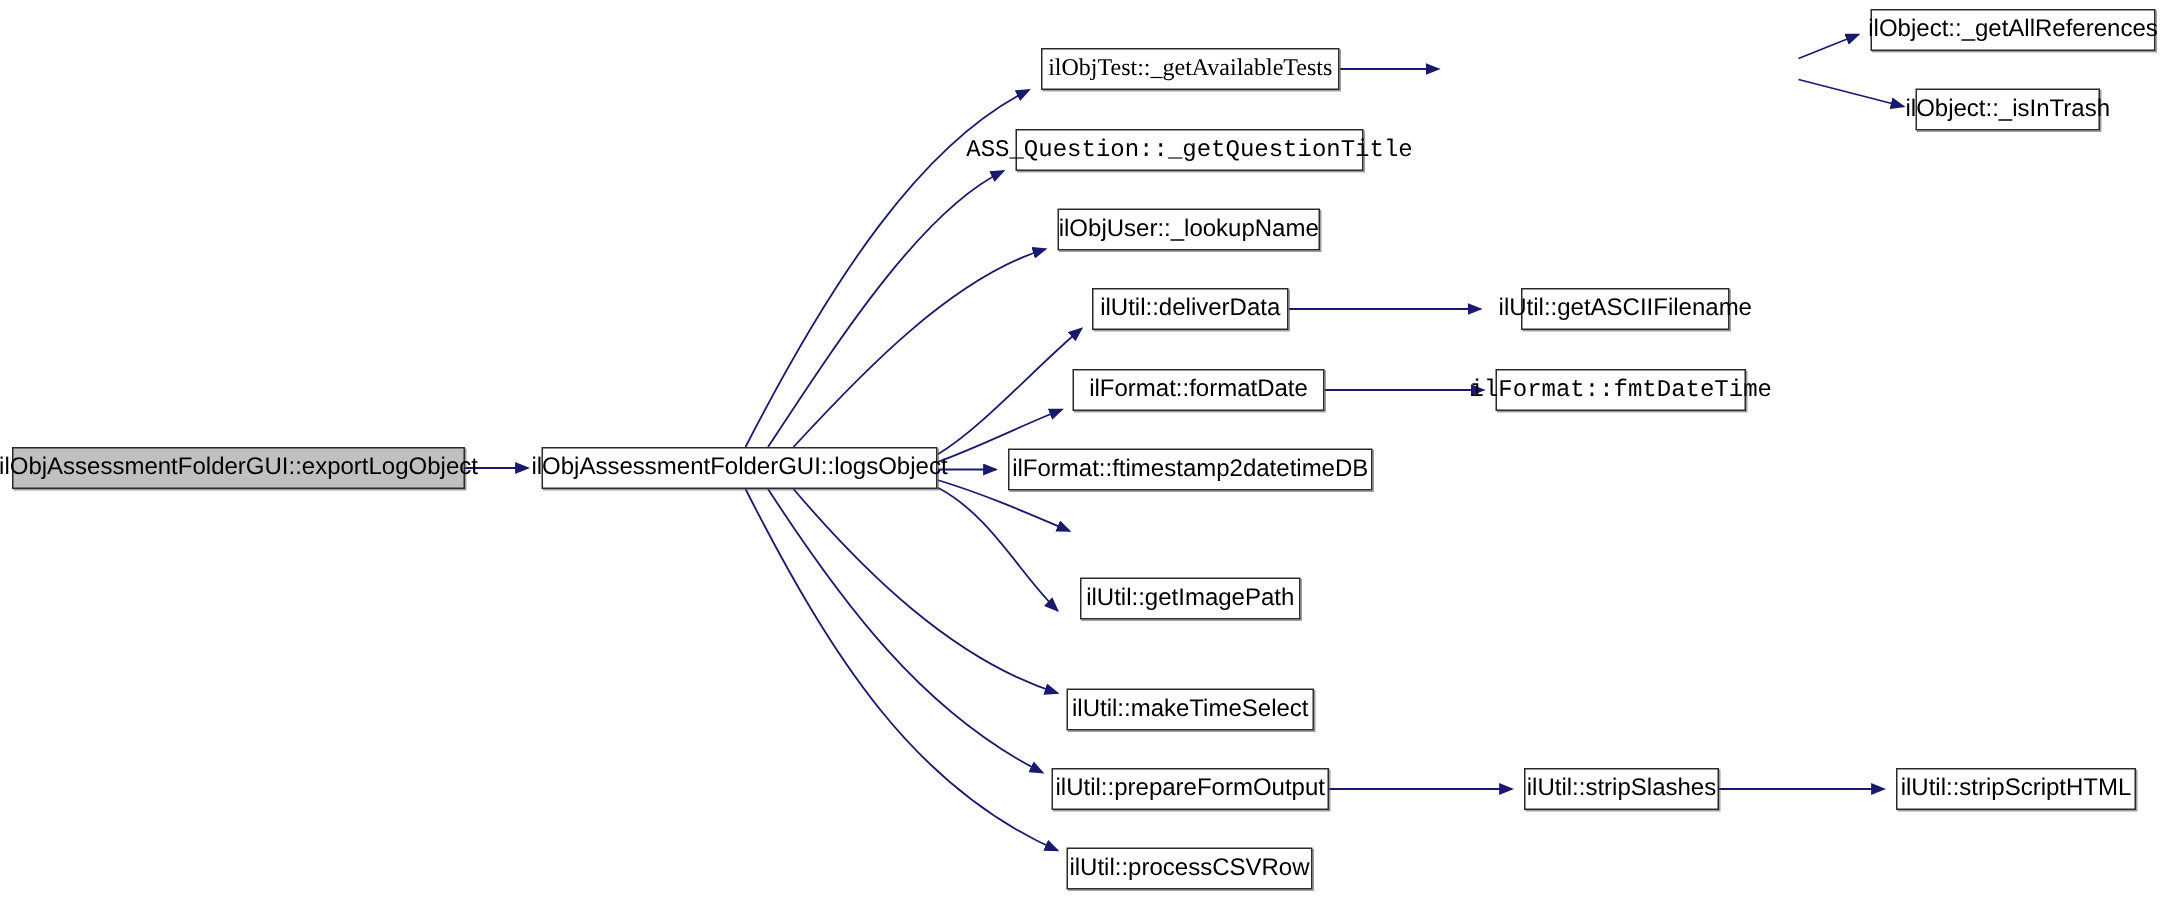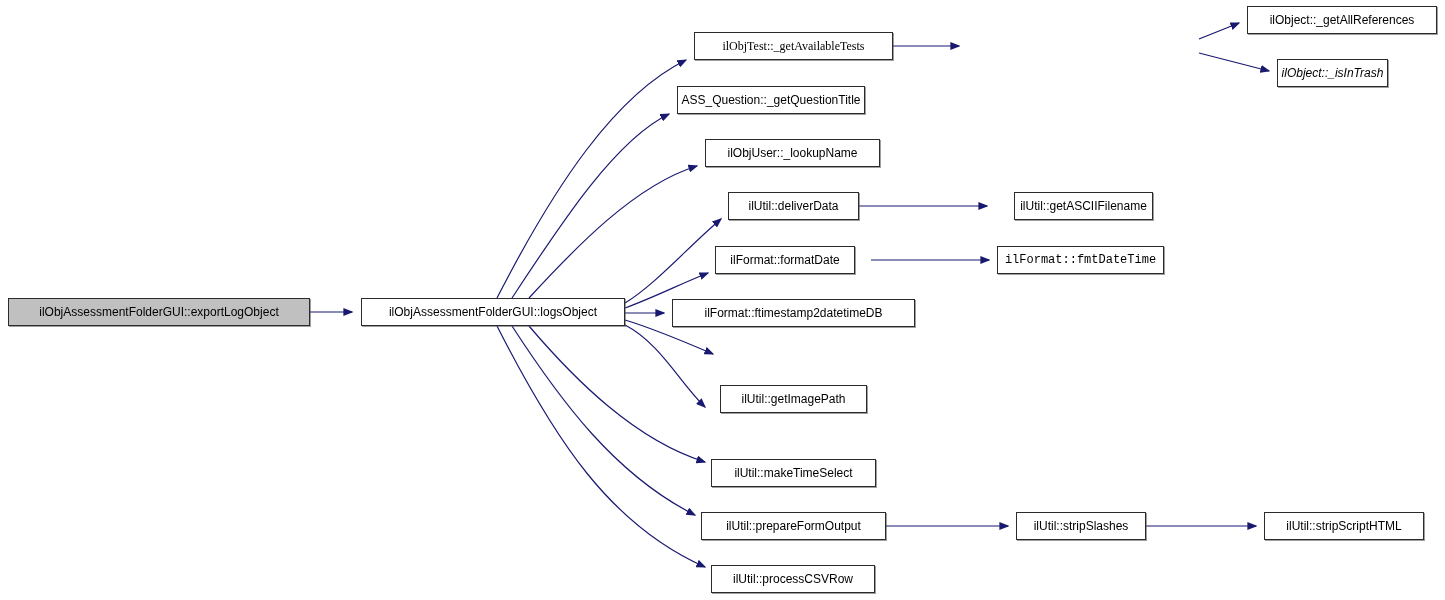--- a/index.html
+++ b/index.html
@@ -21,21 +21,21 @@
     top: 0;
     width: 1445px;
     height: 600px;
   }
   .node {
     position: absolute;
     box-sizing: border-box;
     border: 1px solid #2b2b2b;
     background: #ffffff;
     color: #000000;
-    font-size: 12px;
+    font-size: 16px;
     line-height: 1;
     display: flex;
     align-items: center;
     justify-content: center;
     white-space: nowrap;
     box-shadow: 1px 1px 0 rgba(80,80,80,0.55);
     cursor: pointer;
   }
   .node.highlighted {
     background: #c0c0c0;
@@ -81,30 +81,30 @@
 
 <div class="node highlighted" style="left: 8px; top: 298px; width: 302px; height: 28px;">
       <span>ilObjAssessmentFolderGUI::exportLogObject</span>
     </div>
     <div class="node" style="left: 361px; top: 298px; width: 264px; height: 28px;">
       <span>ilObjAssessmentFolderGUI::logsObject</span>
     </div>
     <div class="node" style="left: 694px; top: 32px; width: 199px; height: 28px; font-family: Liberation Serif, serif;">
       <span>ilObjTest::_getAvailableTests</span>
     </div>
-    <div class="node" style="left: 677px; top: 86px; width: 188px; height: 28px;">
+    <div class="node" style="left: 677px; top: 86px; width: 232px; height: 28px; font-family: Liberation Mono, monospace;">
       <span>ASS_Question::_getQuestionTitle</span>
     </div>
     <div class="node" style="left: 705px; top: 139px; width: 175px; height: 28px;">
       <span>ilObjUser::_lookupName</span>
     </div>
     <div class="node" style="left: 728px; top: 192px; width: 131px; height: 28px;">
       <span>ilUtil::deliverData</span>
     </div>
-    <div class="node" style="left: 715px; top: 246px; width: 140px; height: 28px;">
+    <div class="node" style="left: 715px; top: 246px; width: 168px; height: 28px;">
       <span>ilFormat::formatDate</span>
     </div>
     <div class="node" style="left: 672px; top: 299px; width: 243px; height: 28px;">
       <span>ilFormat::ftimestamp2datetimeDB</span>
     </div>
     <div class="node" style="left: 720px; top: 352px; width: 147px; height: 28px; margin-top: 33px;">
       <span>ilUtil::getImagePath</span>
     </div>
     <div class="node" style="left: 711px; top: 459px; width: 165px; height: 28px;">
       <span>ilUtil::makeTimeSelect</span>
@@ -120,19 +120,19 @@
     </div>
     <div class="node" style="left: 997px; top: 246px; width: 167px; height: 28px; font-family: Liberation Mono, monospace;">
       <span>ilFormat::fmtDateTime</span>
     </div>
     <div class="node" style="left: 1016px; top: 512px; width: 130px; height: 28px;">
       <span>ilUtil::stripSlashes</span>
     </div>
     <div class="node" style="left: 1247px; top: 6px; width: 190px; height: 28px;">
       <span>ilObject::_getAllReferences</span>
     </div>
-    <div class="node" style="left: 1277px; top: 59px; width: 111px; height: 28px; font-style: italic;">
+    <div class="node" style="left: 1277px; top: 59px; width: 123px; height: 28px;">
       <span>ilObject::_isInTrash</span>
     </div>
     <div class="node" style="left: 1264px; top: 512px; width: 160px; height: 28px;">
       <span>ilUtil::stripScriptHTML</span>
     </div>
   </div>
 
 </body></html>

